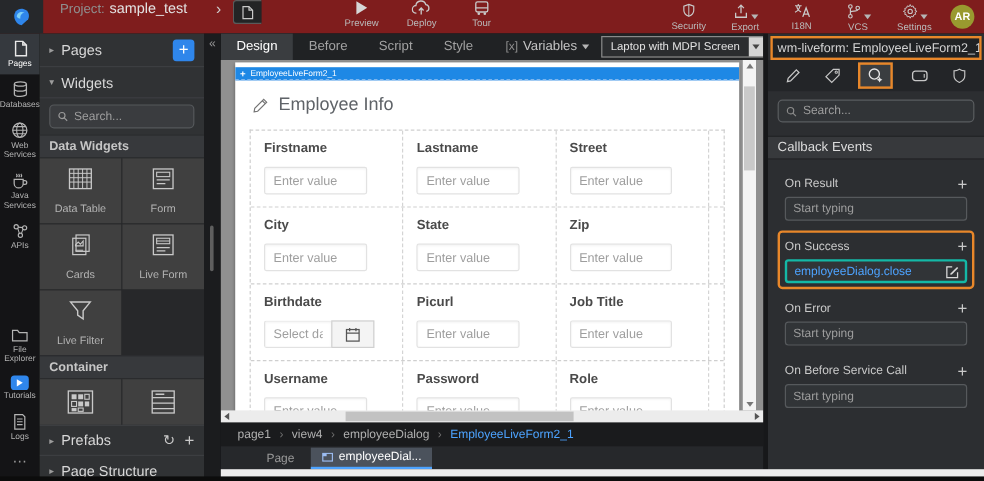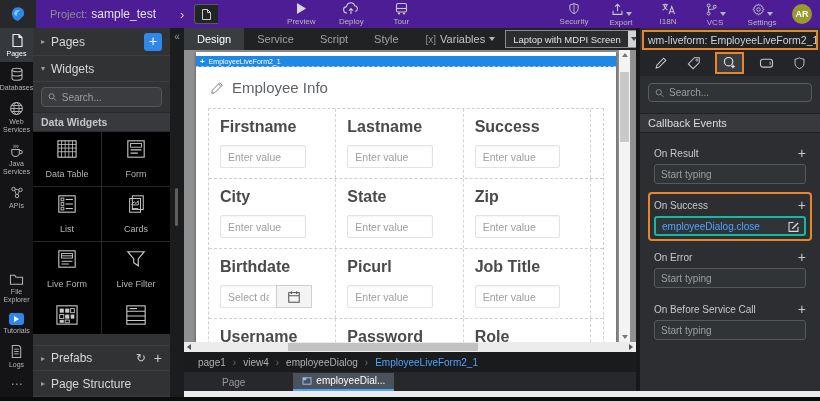--- a/index.html
+++ b/index.html
@@ -1,21 +1,21 @@
 <!DOCTYPE html>
 <html><head>
 <meta charset="utf-8">
 <style>
   * { margin:0; padding:0; box-sizing:border-box; }
   html,body { width:820px; height:401px; overflow:hidden; background:#0d0d0d;
     font-family:"Liberation Sans","DejaVu Sans",sans-serif; }
   .app { width:820px; height:401px; display:flex; flex-direction:column; }
 
   
-  .topbar { height:28px; background:#4c1d95; display:flex; align-items:center; flex:none; }
+  .topbar { height:28px; background:#7f1d1d; display:flex; flex:none; }
   .logo { width:36px; height:28px; background:#26282b; display:flex; align-items:center; justify-content:center; }
   .proj { margin-left:14px; font-size:11px; color:#8f8f8f; }
   .proj b { color:#e3e3e3; font-size:12px; font-weight:normal; margin-left:4px; }
   .tb-sep { color:#cfcfcf; font-size:13px; margin:0 10px 0 24px; }
   .docbtn { width:24px; height:20px; border:1px solid #5a5a5a; border-right:none; border-radius:3px 0 0 3px;
     background:#232425; display:flex; align-items:center; justify-content:center; }
   .pagesel { height:20px; width:112px; border:1px solid #5a5a5a; border-radius:0 3px 3px 0; background:#232425;
     display:flex; align-items:center; padding:0 6px; font-size:11px; color:#fff; font-weight:bold; }
   .pagesel .dot { width:4px; height:4px; border-radius:50%; background:#e8872a; margin-left:5px; }
   .tri { width:0; height:0; border-left:3.5px solid transparent; border-right:3.5px solid transparent; border-top:4px solid #b5b5b5; }
@@ -49,21 +49,21 @@
   .chev { color:#9c9c9c; font-size:8px; }
   .plusbtn { margin-left:auto; width:18px; height:18px; background:#2f86eb; border-radius:3px; color:#fff; font-size:14px;
     line-height:17px; text-align:center; }
   .lp-search { margin:5px 8px; height:20px; border:1px solid #55585b; border-radius:4px; background:#3a3c3f;
     display:flex; align-items:center; gap:5px; padding:0 6px; flex:none; }
   .lp-search input, .rp-search input { border:none; outline:none; background:transparent; color:#bdbdbd; font-size:10px; width:100%;
     font-family:"Liberation Sans",sans-serif; }
   .lp-section { height:20px; background:#37393c; border-top:1px solid #2a2b2d; border-bottom:1px solid #2a2b2d;
     color:#c6c6c6; font-size:10.5px; font-weight:bold; display:flex; align-items:center; padding:0 8px; flex:none; }
   .wgrid { display:grid; grid-template-columns:1fr 1fr; gap:1px; background:#27282a; flex:none; }
-  .wcell { background:#000000; height:54px; display:flex; flex-direction:column; align-items:center; justify-content:center; gap:10px;
+  .wcell { background:#404040; height:54px; display:flex; flex-direction:column; align-items:center; justify-content:center; gap:10px;
     color:#b3b3b3; font-size:9px; }
   .wcell.short { height:38px; }
   .lp-foot { margin-top:auto; flex:none; }
   .lp-row .tools { margin-left:auto; display:flex; gap:8px; align-items:center; color:#c9c9c9; }
   .tool-g { font-size:12px; color:#c9c9c9; }
 
   
   .vdiv { width:14px; background:#1b1c1e; position:relative; flex:none; }
   .vdiv .coll { position:absolute; top:3px; left:0; right:0; text-align:center; color:#9a9a9a; font-size:10px; }
   .vdiv .handle { position:absolute; top:160px; left:5px; width:3px; height:38px; background:#5f5f5f; border-radius:2px; }
@@ -89,21 +89,21 @@
     box-shadow:0 1px 3px rgba(0,0,0,.45); }
   .selbar { margin-top:4px; height:11px; background:#1e88e5; color:#fff; font-size:7px; display:flex; align-items:center;
     gap:4px; padding:0 4px; border-bottom:1px dashed #9cc3f0; }
   .selbar .mv { font-weight:bold; font-size:8px; }
   .ftitle { display:flex; align-items:center; gap:8px; margin:12px 0 12px 14px; font-size:15px; color:#5f6368; }
   .fgrid { margin:0 12px; border:1px solid #cfcfcf; border-style:dashed; }
   .frow { display:grid; grid-template-columns:1fr 1fr 1fr 12px; border-bottom:1px dashed #cfcfcf; }
   .frow:last-child { border-bottom:none; }
   .fcell { padding:9px 11px 10px; border-right:1px dashed #d4d4d4; }
   .fspace { border-right:none; }
-  .flabel { font-size:16px; font-weight:bold; color:#4a4a4a; margin-bottom:9px; }
+  .flabel { font-size:11px; font-weight:bold; color:#4a4a4a; margin-bottom:9px; }
   .finput { width:82%; height:23px; border:1px solid #e2e2e2; border-radius:2px; padding:0 7px; font-size:10.5px; color:#444;
     box-shadow:inset 0 1px 2px rgba(0,0,0,.05); font-family:"Liberation Sans",sans-serif; outline:none; }
   .finput::placeholder, .lp-search input::placeholder, .rp-search input::placeholder, .ev-in::placeholder { color:#9e9e9e; }
   .daterow { display:flex; align-items:stretch; }
   .finput.date { width:56px; border-right:none; border-radius:2px 0 0 2px; }
   .calbtn { width:36px; height:23px; border:1px solid #d0d0d0; background:#f4f4f4; display:flex; align-items:center; justify-content:center; }
   
   .vsb { position:absolute; top:0; right:6px; width:11px; bottom:10px; background:#f4f4f4; }
   .vsb .thumb { position:absolute; top:22px; left:1px; right:1px; height:70px; background:#c9c9c9; }
   .sb-arrow { position:absolute; left:0; right:0; height:10px; display:flex; align-items:center; justify-content:center; }
@@ -115,21 +115,21 @@
   .tri-lf { width:0; height:0; border-top:3px solid transparent; border-bottom:3px solid transparent; border-right:4px solid #555; }
   .tri-rt { width:0; height:0; border-top:3px solid transparent; border-bottom:3px solid transparent; border-left:4px solid #555; }
 
   
   .crumbbar { height:20px; background:#1a1b1d; display:flex; align-items:center; gap:7px; padding:0 14px; font-size:10px; flex:none; }
   .crumb { color:#b0b0b0; }
   .crumb.act { color:#4da3ff; }
   .csep { color:#6f6f6f; }
   .btabs { height:19px; background:#26282b; display:flex; align-items:flex-end; padding-left:24px; flex:none; }
   .btab-page { color:#9a9a9a; font-size:10px; padding:3px 14px; }
-  .btab-dlg { margin-left:34px; background:#4b525c; color:#fff; font-size:10px; padding:2px 9px 3px; display:flex; align-items:center;
+  .btab-dlg { background:#4b525c; color:#fff; font-size:10px; padding:2px 9px 3px; display:flex; align-items:center;
     gap:4px; border-bottom:2px solid #4da3ff; }
 
   
   .rp { width:184px; background:#2c2e31; border-left:4px solid #17181a; display:flex; flex-direction:column; overflow:hidden; flex:none; }
   .rp-header { margin:2px 2px 0; border:2px solid #e8872a; background:#202224; color:#d2d2d2; font-size:10.5px;
     padding:2px 4px; white-space:nowrap; overflow:hidden; flex:none; }
   .rp-tabs { height:26px; display:flex; align-items:center; justify-content:space-around; background:#232528; padding:0 4px; flex:none; }
   .rp-tab { color:#c6c6c6; display:flex; align-items:center; justify-content:center; padding:2px 5px; }
   .rp-tab.sel { border:2px solid #e8872a; background:#3a3d40; }
   .rp-body { flex:1; padding:7px 8px 0; display:flex; flex-direction:column; min-height:0; }
@@ -339,32 +339,20 @@
         <div class="wcell">
           <svg class="ic" width="22" height="20" viewBox="0 0 24 22">
               <rect x="3" y="2" width="18" height="18" fill="none" stroke="#c9c9c9" stroke-width="1.2"></rect>
               <rect x="6" y="5" width="12" height="4" fill="none" stroke="#c9c9c9" stroke-width="1"></rect>
               <path d="M6 12 h12 M6 15.5 h8" stroke="#c9c9c9" stroke-width="1.2"></path>
             </svg>
           <span>Form</span>
         </div>
         <div class="wcell">
           <svg class="ic" width="22" height="20" viewBox="0 0 24 22">
-              <rect x="3" y="2" width="18" height="18" fill="none" stroke="#c9c9c9" stroke-width="1.2"></rect>
-              <rect x="5.5" y="4.5" width="3" height="3" fill="none" stroke="#c9c9c9" stroke-width="1"></rect>
-              <path d="M10.5 6 h8" stroke="#c9c9c9" stroke-width="1.2"></path>
-              <rect x="5.5" y="9.5" width="3" height="3" fill="none" stroke="#c9c9c9" stroke-width="1"></rect>
-              <path d="M10.5 11 h8" stroke="#c9c9c9" stroke-width="1.2"></path>
-              <rect x="5.5" y="14.5" width="3" height="3" fill="none" stroke="#c9c9c9" stroke-width="1"></rect>
-              <path d="M10.5 16 h8" stroke="#c9c9c9" stroke-width="1.2"></path>
-            </svg>
-          <span>List</span>
-        </div>
-        <div class="wcell">
-          <svg class="ic" width="22" height="20" viewBox="0 0 24 22">
               <rect x="8" y="2" width="12" height="15" fill="none" stroke="#c9c9c9" stroke-width="1.1"></rect>
               <rect x="5" y="5" width="12" height="15" fill="none" stroke="#c9c9c9" stroke-width="1.1"></rect>
               <path d="M7.5 11 l2.5 -2.5 2 2 2.5 -3 v4.5 h-7 Z" fill="none" stroke="#c9c9c9" stroke-width="1"></path>
               <path d="M7.5 16 h7" stroke="#c9c9c9" stroke-width="1"></path>
             </svg>
           <span>Cards</span>
         </div>
         <div class="wcell">
           <svg class="ic" width="22" height="20" viewBox="0 0 24 22">
               <rect x="3" y="2" width="18" height="18" fill="none" stroke="#c9c9c9" stroke-width="1.2"></rect>
@@ -373,20 +361,21 @@
             </svg>
           <span>Live Form</span>
         </div>
         <div class="wcell">
           <svg class="ic" width="22" height="20" viewBox="0 0 24 22">
               <path d="M3 3 H21 L14.5 11 V18.5 L9.5 15 V11 Z" fill="none" stroke="#c9c9c9" stroke-width="1.3"></path>
             </svg>
           <span>Live Filter</span>
         </div>
       </div>
+      <div class="lp-section">Container</div>
       <div class="wgrid">
         <div class="wcell short">
           <svg class="ic" width="24" height="22" viewBox="0 0 26 24">
               <rect x="2" y="2" width="22" height="20" fill="none" stroke="#c9c9c9" stroke-width="1.2"></rect>
               <rect x="5" y="5" width="4.5" height="4.5" fill="#c9c9c9"></rect>
               <rect x="11" y="5" width="4.5" height="4.5" fill="#c9c9c9"></rect>
               <rect x="17" y="5" width="4" height="4.5" fill="none" stroke="#c9c9c9" stroke-width="1"></rect>
               <rect x="5" y="11.5" width="4.5" height="4.5" fill="none" stroke="#c9c9c9" stroke-width="1"></rect>
               <rect x="11" y="11.5" width="4.5" height="4.5" fill="#c9c9c9"></rect>
               <rect x="17" y="11.5" width="4" height="4.5" fill="#c9c9c9"></rect>
@@ -419,21 +408,21 @@
     </div>
 
     <div class="vdiv">
       <span class="coll">«</span>
       <span class="handle"></span>
     </div>
 
     <div class="main">
       <div class="toolbar">
         <div class="etab act">Design</div>
-        <div class="etab">Service</div>
+        <div class="etab">Before</div>
         <div class="etab">Script</div>
         <div class="etab">Style</div>
         <div class="vars">
           <span class="vx">[x]</span>
           <span>Variables</span>
           <span class="tri"></span>
         </div>
         <div class="devsel">
           <span class="dtxt">Laptop with MDPI Screen</span>
           <span class="dcaret">
@@ -467,21 +456,21 @@
             <div class="frow">
               <div class="fcell">
                 <div class="flabel">Firstname</div>
                 <input class="finput" placeholder="Enter value" style="">
               </div>
               <div class="fcell">
                 <div class="flabel">Lastname</div>
                 <input class="finput" placeholder="Enter value" style="">
               </div>
               <div class="fcell">
-                <div class="flabel">Success</div>
+                <div class="flabel">Street</div>
                 <input class="finput" placeholder="Enter value" style="">
               </div>
               <div class="fspace"></div>
             </div>
             <div class="frow">
               <div class="fcell">
                 <div class="flabel">City</div>
                 <input class="finput" placeholder="Enter value" style="">
               </div>
               <div class="fcell">

